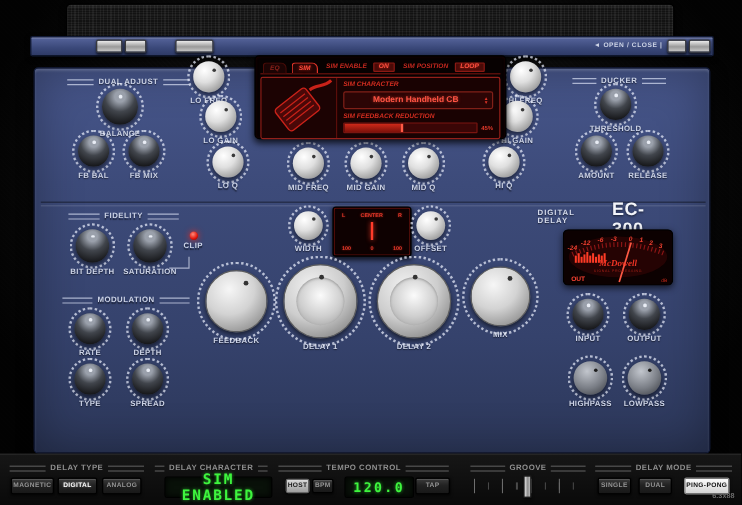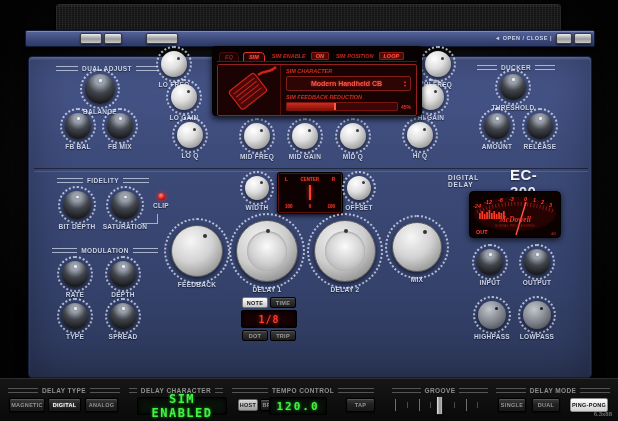--- a/index.html
+++ b/index.html
@@ -409,31 +409,20 @@
     <div class="lbl">DELAY 2</div>
     </div>
   <div class="ctl" style="left:392px;top:222px;width:50px;">
     <div class="kw" style="width:50px;height:50px;">
         <div class="ticks" style="inset:-7px;"></div>
       <div class="knob k-big"></div>
       </div>
     <div class="lbl">MIX</div>
     </div>
 
-  <div class="ngroup" style="left:241px;top:297px;">
-    <div class="nrow">
-      <div class="nbtn on">NOTE</div>
-      <div class="nbtn off">TIME</div>
-      </div>
-    <div class="rlcd">1/8</div>
-    <div class="nrow">
-      <div class="nbtn off">DOT</div>
-      <div class="nbtn off">TRIP</div>
-      </div>
-  </div>
 
   <div class="brandrow">
     <span class="prodline">DIGITAL DELAY</span>
     <span class="model">EC-300</span>
   </div>
   <svg class="vu" viewBox="0 0 92 47">
     <rect x="0.5" y="0.5" width="91" height="46" rx="4" fill="#0c0101" stroke="#000"></rect>
     <ellipse cx="46" cy="23" rx="41" ry="17" fill="#250303"></ellipse>
     <path d="M8,21 Q46,5 84,20" stroke="#8a1515" fill="none" stroke-width="4" stroke-dasharray="1,2.2"></path>
     <g font-family="Liberation Sans, sans-serif" font-size="5.5" font-weight="bold" fill="#ef4030" font-style="italic">
@@ -512,21 +501,21 @@
     </div>
   <div class="glcd" style="left:137px;top:397px;width:88px;font-size:12px;letter-spacing:1.5px;text-align:center;">SIM ENABLED</div>
 
   <div class="hdr bhdr" style="left:232px;top:387px;width:142px;">
     <span class="hl"></span>
       <span>TEMPO CONTROL</span>
       <span class="hl"></span>
     </div>
   <div class="bbtn light" style="left:238px;top:399px;width:20px;height:12px;">HOST</div>
   <div class="bbtn" style="left:260px;top:399px;width:18px;height:12px;">BPM</div>
-  <div class="glcd" style="left:269px;top:397px;width:56px;font-size:11px;letter-spacing:2px;">120.0</div>
+  <div class="glcd" style="left:287px;top:397px;width:56px;font-size:11px;letter-spacing:2px;">120.0</div>
   <div class="bbtn" style="left:346px;top:398px;width:29px;">TAP</div>
 
   <div class="hdr bhdr" style="left:392px;top:387px;width:96px;">
     <span class="hl"></span>
       <span>GROOVE</span>
       <span class="hl"></span>
     </div>
   <div class="groove">
     <div class="groove-handle"></div>
   </div>

